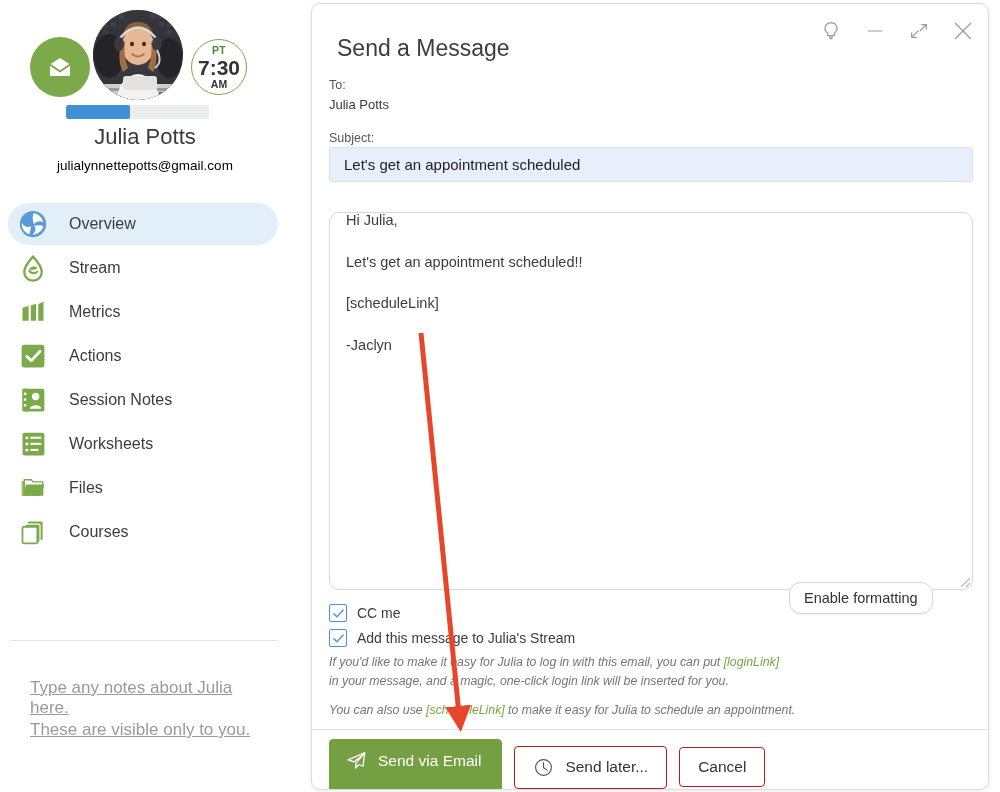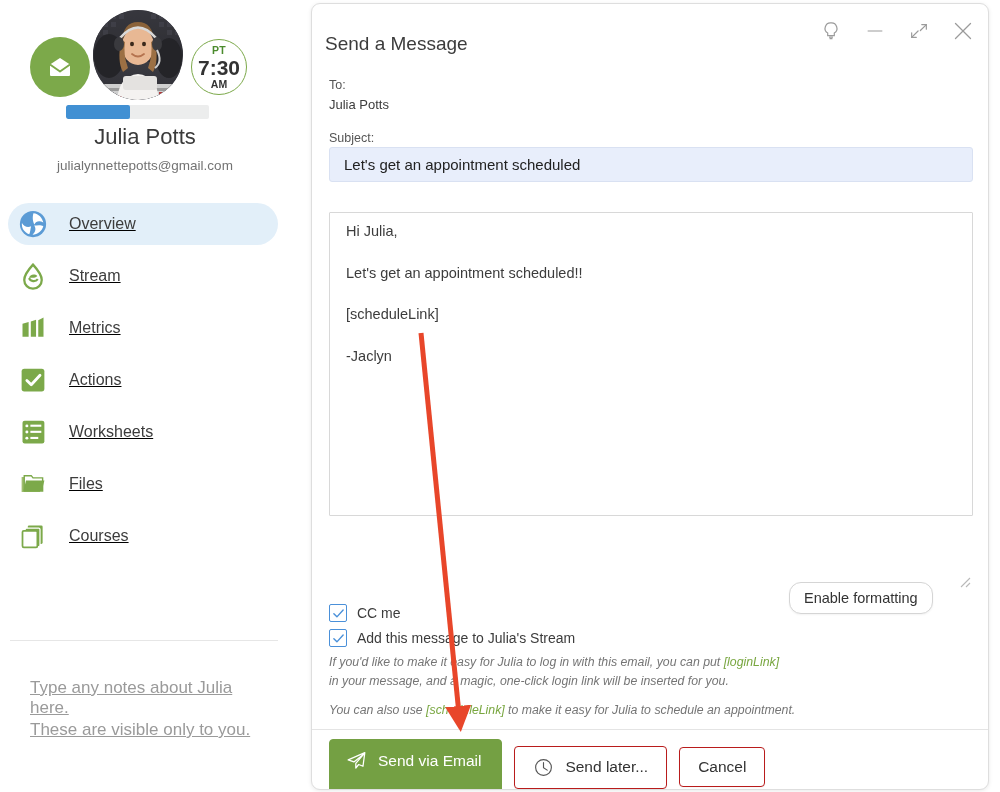--- a/index.html
+++ b/index.html
@@ -49,28 +49,28 @@
     overflow: hidden;
   }
   .progress-fill { height: 100%; background: #4190d3; border-radius: 2px; }
 
   .user-name {
     position: absolute; top: 124px; left: 0; width: 290px;
     text-align: center; font-size: 22px; color: #3b3b3b;
   }
   .user-email {
     position: absolute; top: 158px; left: 0; width: 290px;
-    text-align: center; font-size: 13.5px; color: #737373;
+    text-align: center; font-size: 13.5px; color: #000000;
   }
 
   #nav { position: absolute; top: 203px; left: 0; width: 290px; }
   .nav-item {
     position: relative; display: flex; align-items: center;
-    height: 42px; margin: 0 12px 10px 8px; padding-left: 9px;
-    border-radius: 21px; cursor: pointer; text-decoration: underline;
+    height: 42px; margin: 0 12px 2px 8px; padding-left: 9px;
+    border-radius: 21px; cursor: pointer;
   }
   .nav-item.active { background: #e2eff9; }
   .nav-ico {
     width: 32px; height: 32px; flex: 0 0 32px;
     display: flex; align-items: center; justify-content: center;
     margin-right: 20px;
   }
   .nav-label { font-size: 16px; color: #3c3c3c; }
 
   .sidebar-divider {
@@ -85,42 +85,42 @@
 
   
   #modal {
     position: absolute; left: 311px; top: 3px;
     width: 678px; height: 787px;
     background: #fff; border: 1px solid #dedede; border-radius: 9px;
     box-shadow: 0 1px 4px rgba(0,0,0,.09);
     overflow: hidden;
   }
   .modal-title {
-    position: absolute; left: 13px; top: 16px;
-    font-size: 19px; color: #3c3c3c; font-weight: normal;
+    position: absolute; left: 25px; top: 16px;
+    font-size: 23px; color: #3c3c3c; font-weight: normal;
   }
   .win-ctrls { position: absolute; right: 13px; top: 15px; display: flex; align-items: center; gap: 20px; }
   .win-btn { width: 24px; height: 24px; display: flex; align-items: center; justify-content: center; cursor: pointer; }
 
   .fld-label { position: absolute; font-size: 12.5px; color: #555; }
   .lbl-to { left: 17px; top: 74px; }
   .val-to { position: absolute; left: 17px; top: 93px; font-size: 13px; color: #3c3c3c; }
   .lbl-subject { left: 17px; top: 127px; }
 
   .subject-box {
     position: absolute; left: 17px; top: 143px; width: 644px; height: 35px;
     background: #e8eefb; border: 1px solid #d9e1f2; border-radius: 3px;
     display: flex; align-items: center; padding: 0 14px;
     font-size: 15px; color: #222;
   }
 
   .body-box {
-    position: absolute; left: 17px; top: 208px; width: 644px; height: 304px;
-    background: #fff; border: 1px solid #d8d8d8; border-radius: 1px;
-    padding: 11px 16px; font-size: 14.5px; color: #3c3c3c; line-height: 1.0;
+    position: absolute; left: 17px; top: 208px; width: 644px; height: 378px;
+    background: #fff; border: 1px solid #d8d8d8; border-radius: 10px;
+    padding: 0 16px; font-size: 14.5px; color: #3c3c3c; line-height: 1.0;
     white-space: pre-wrap; overflow: hidden;
   }
   .body-box p { margin: 0 0 27px; }
   .resize-grip {
     position: absolute; left: 645px; top: 570px; width: 14px; height: 14px;
     pointer-events: none;
   }
   .enable-fmt {
     position: absolute; left: 477px; top: 578px;
     padding: 7px 14px; border: 1px solid #d5d5d5; border-radius: 12px;
@@ -298,20 +298,34 @@
       <div class="nav-item">
         <span class="nav-ico">
           <svg width="28" height="28" viewBox="0 0 32 32">
             <rect x="3" y="3" width="26" height="26" rx="3" fill="#7CA94A"></rect>
             <path d="M9 16.5 L14 21.5 L24 10.5" fill="none" stroke="#fff" stroke-width="3.2" stroke-linecap="round" stroke-linejoin="round"></path>
           </svg>
         </span>
         <span class="nav-label">Actions</span>
       </div>
 
+      <div class="nav-item">
+        <span class="nav-ico">
+          <svg width="28" height="28" viewBox="0 0 32 32">
+            <rect x="4" y="3" width="25" height="26" rx="2.5" fill="#7CA94A"></rect>
+            <rect x="4" y="3" width="6" height="26" fill="#7CA94A"></rect>
+            <circle cx="7" cy="9" r="1.5" fill="#fff"></circle>
+            <circle cx="7" cy="15.5" r="1.5" fill="#fff"></circle>
+            <circle cx="7" cy="22" r="1.5" fill="#fff"></circle>
+            <circle cx="19" cy="12" r="4.2" fill="#fff"></circle>
+            <path d="M12.5 26 C12.5 20.5 25.5 20.5 25.5 26 Z" fill="#fff"></path>
+          </svg>
+        </span>
+        <span class="nav-label">Session Notes</span>
+      </div>
 
       <div class="nav-item">
         <span class="nav-ico">
           <svg width="28" height="28" viewBox="0 0 32 32">
             <rect x="4" y="3" width="25" height="26" rx="2.5" fill="#7CA94A"></rect>
             <circle cx="9" cy="9" r="1.7" fill="#fff"></circle>
             <circle cx="9" cy="16" r="1.7" fill="#fff"></circle>
             <circle cx="9" cy="23" r="1.7" fill="#fff"></circle>
             <rect x="13" y="7.6" width="12.5" height="2.4" fill="#fff"></rect>
             <rect x="13" y="14.6" width="12.5" height="2.4" fill="#fff"></rect>

